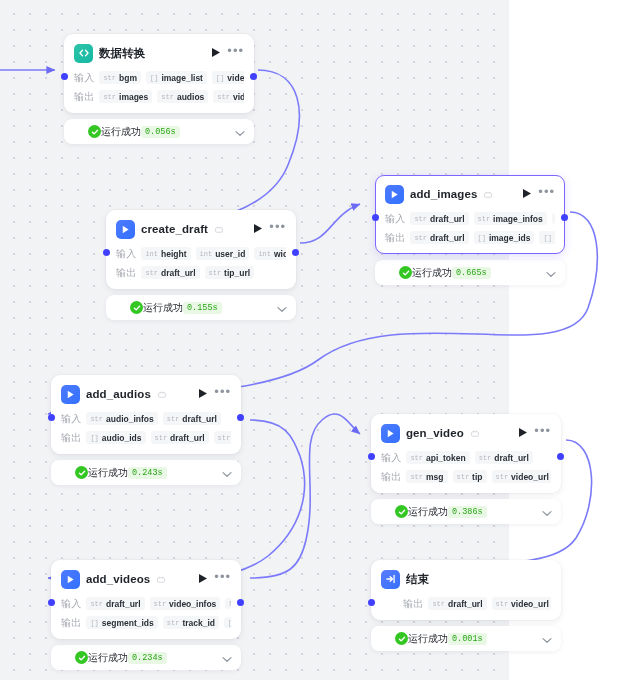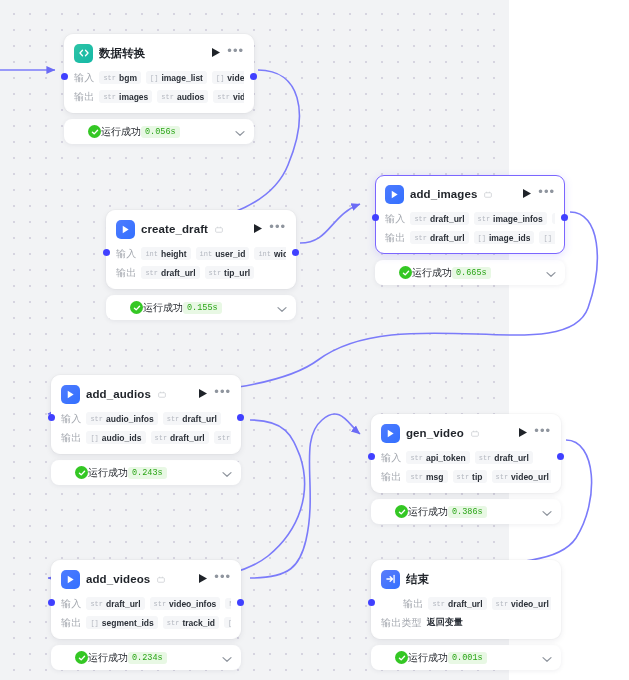--- a/index.html
+++ b/index.html
@@ -618,24 +618,20 @@
         <span class="io-label" style="margin-left:22px;">输出</span>
         <span class="chip">
             <span class="ty">str</span>
             <span class="nm">draft_url</span>
           </span>
         <span class="chip">
             <span class="ty">str</span>
             <span class="nm">video_url</span>
           </span>
       </div>
-      <div class="io-row">
-        <span class="io-label">输出类型</span>
-        <span class="plain-val">返回变量</span>
-      </div>
     </div>
     <div class="status-bar">
       <span class="ok-dot">
         <svg width="8" height="8" viewBox="0 0 10 10">
             <path d="M1.8 5.2 L4 7.3 L8.2 2.8" stroke="#fff" stroke-width="1.7" fill="none" stroke-linecap="round" stroke-linejoin="round"></path>
           </svg>
       </span>
       <span class="status-text">运行成功</span>
       <span class="dur">0.001s</span>
       <span class="status-spacer"></span>

